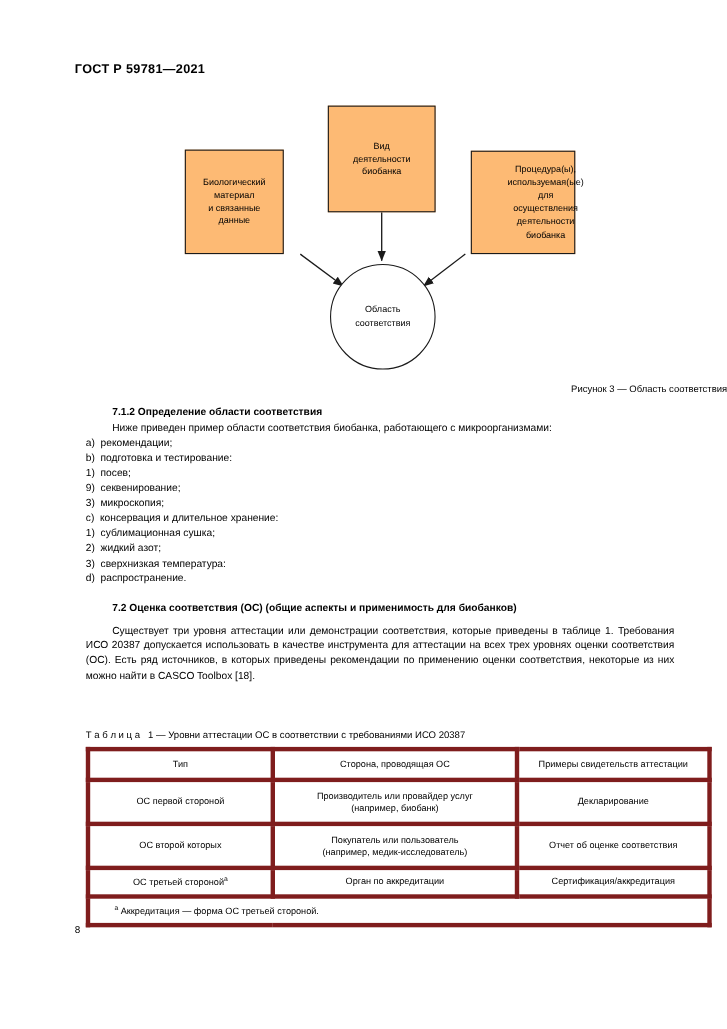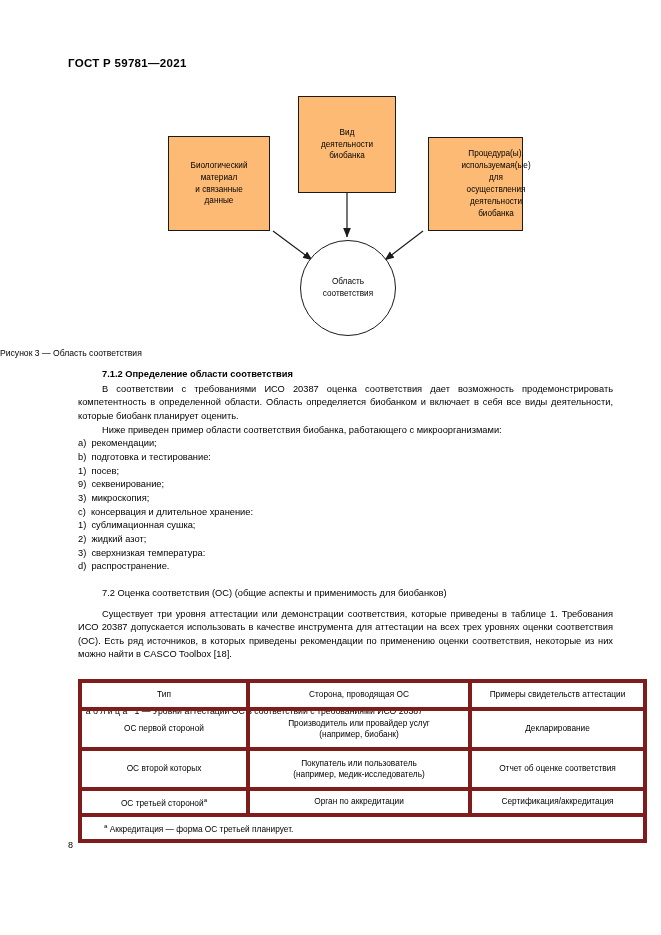--- a/index.html
+++ b/index.html
@@ -42,21 +42,21 @@
     background: #fdba74;
     box-sizing: border-box;
     display: flex;
     align-items: center;
     justify-content: center;
     text-align: center;
     font-size: 8.2px;
     line-height: 1.45;
     padding: 3px;
   }
-  .box-left   { left: 168px; top: 48px;  width: 102px; height: 95px; }
+  .box-left   { left: 168px; top: 48px;  width: 90px; height: 95px; }
   .box-mid    { left: 298px; top: 8px;   width: 98px;  height: 97px; }
   .box-right  { left: 428px; top: 49px;  width: 95px;  height: 94px; padding-left: 44px; }
 
   .circle {
     position: absolute;
     left: 300px;
     top: 152px;
     width: 96px;
     height: 96px;
     border: 1px solid #1a1a1a;
@@ -69,21 +69,21 @@
     text-align: center;
     font-size: 8.2px;
     line-height: 1.45;
   }
 
   .fig-caption {
     position: absolute;
     left: 0;
     top: 260px;
     width: 661px;
-    text-align: left;
+    text-align: right;
     font-size: 8.6px;
   }
 
   
   .content {
     position: absolute;
     left: 78px;
     top: 368px;
     width: 535px;
     font-size: 9.3px;
@@ -104,34 +104,33 @@
   .para.nojust { text-align: left; }
   .spacer-sm { height: 7px; }
   .spacer-md { height: 13px; }
 
   .lst { margin: 0; padding: 0; list-style: none; }
   .lst li { margin: 0; padding: 0; white-space: pre; }
   .lvl1 { padding-left: 24px; }
   .lvl2 { padding-left: 48px; }
 
   .h-sec {
-    font-weight: normal;
+    font-weight: bold;
     font-size: 9.3px;
     margin: 0;
     text-indent: 24px;
   }
 
   
   .tbl-caption {
     position: absolute;
     left: 78px;
     top: 663px;
     font-size: 8.7px;
     white-space: pre;
-    margin-top: 43px;
   }
   table.gost {
     position: absolute;
     left: 78px;
     top: 679px;
     width: 535px;
     border-collapse: collapse;
     font-size: 8.3px;
     table-layout: fixed;
   }
@@ -211,21 +210,20 @@
 соответствия</span>
   </div>
 
   <div class="fig-caption">Рисунок 3 — Область соответствия</div>
 </div>
 
 <div class="content">
 
   <div class="h-sub">7.1.2 Определение области соответствия</div>
 
-  <p class="para">В соответствии с требованиями ИСО 20387 оценка соответствия дает возможность продемон­стрировать компетентность в определенной области. Область определяется биобанком и включает в себя все виды деятельности, которые биобанк планирует оценить.</p>
 
   <p class="para nojust">Ниже приведен пример области соответствия биобанка, работающего с микроорганизмами:</p>
 
   <ul class="lst">
     <li class="lvl1">a)  рекомендации;</li>
     <li class="lvl1">b)  подготовка и тестирование:</li>
     <li class="lvl2">1)  посев;</li>
     <li class="lvl2">9)  секвенирование;</li>
     <li class="lvl2">3)  микроскопия;</li>
     <li class="lvl1">c)  консервация и длительное хранение:</li>
@@ -266,18 +264,18 @@
       <td style="white-space:pre-line">Покупатель или пользователь
 (например, медик-исследователь)</td>
       <td>Отчет об оценке соответствия</td>
     </tr>
     <tr class="row-short">
       <td><span>ОС третьей стороной</span><sup>a</sup></td>
       <td>Орган по аккредитации</td>
       <td>Сертификация/аккредитация</td>
     </tr>
     <tr>
-      <td class="note-cell" colspan="3"><sup>a</sup> <span>Аккредитация — форма ОС третьей планирует.</span></td>
+      <td class="note-cell" colspan="3"><sup>a</sup> <span>Аккредитация — форма ОС третьей стороной.</span></td>
     </tr>
   </tbody>
 </table>
 
 <div class="page-num">8</div>
 
 </body></html>

